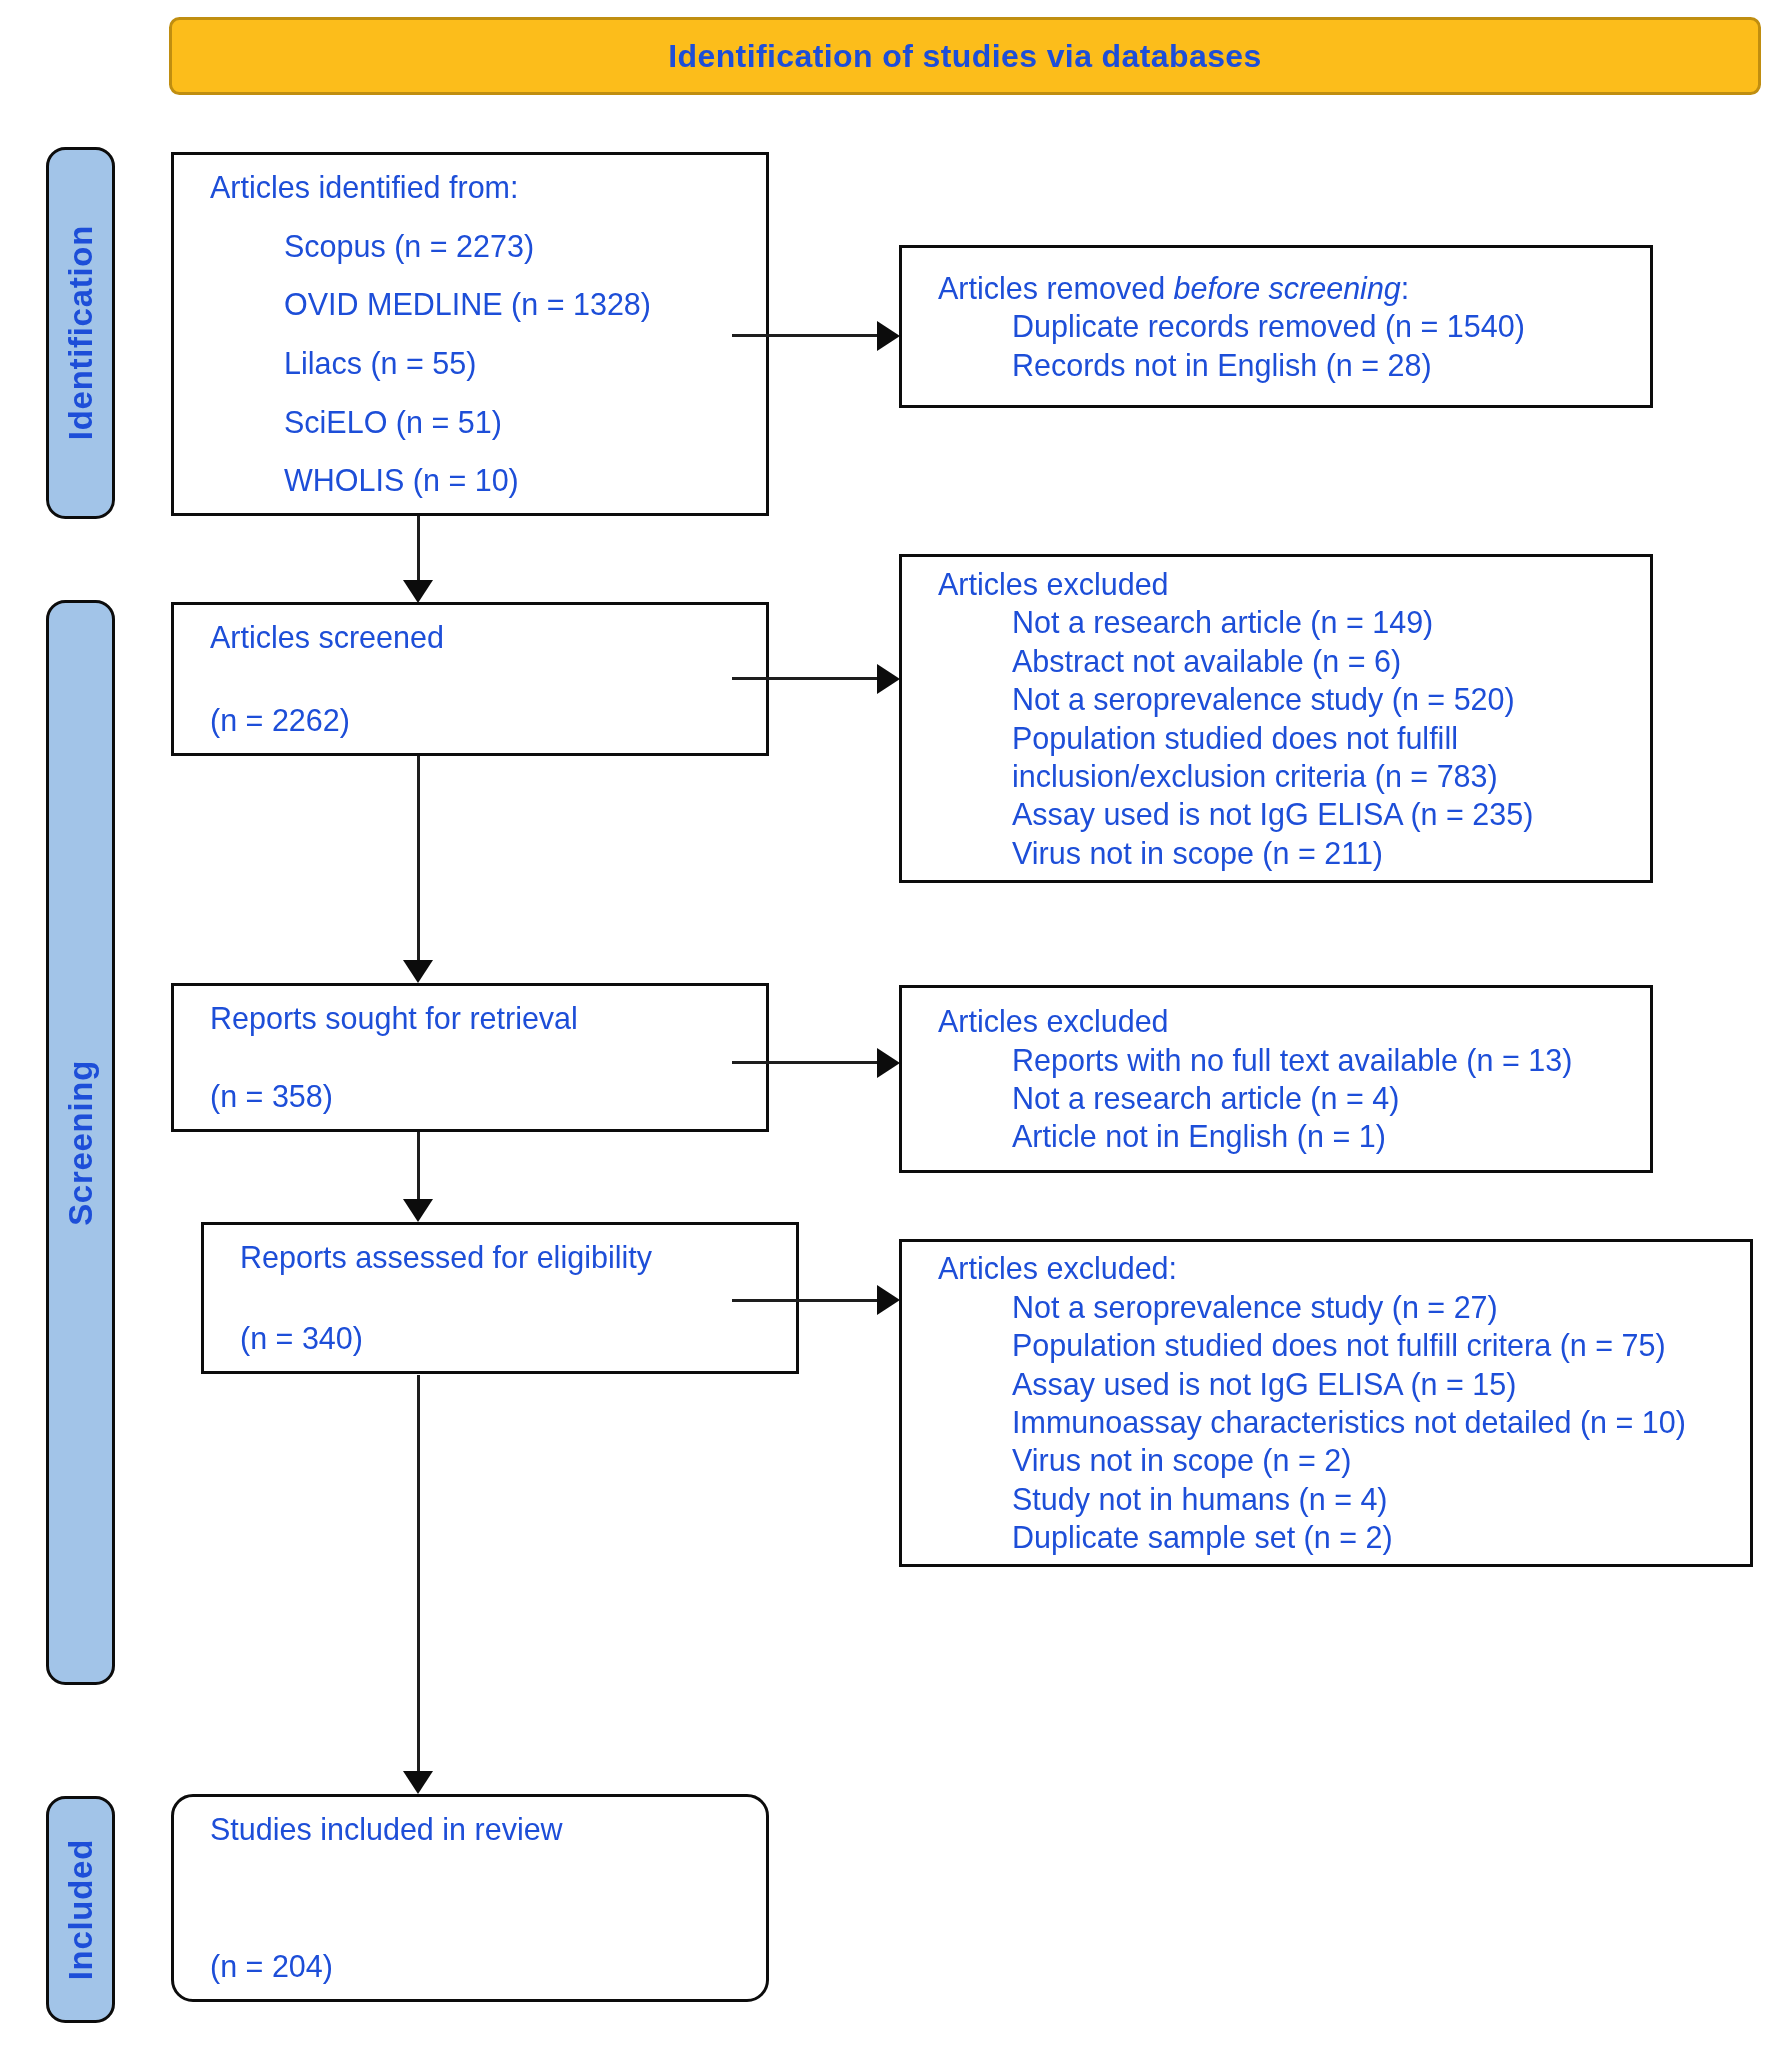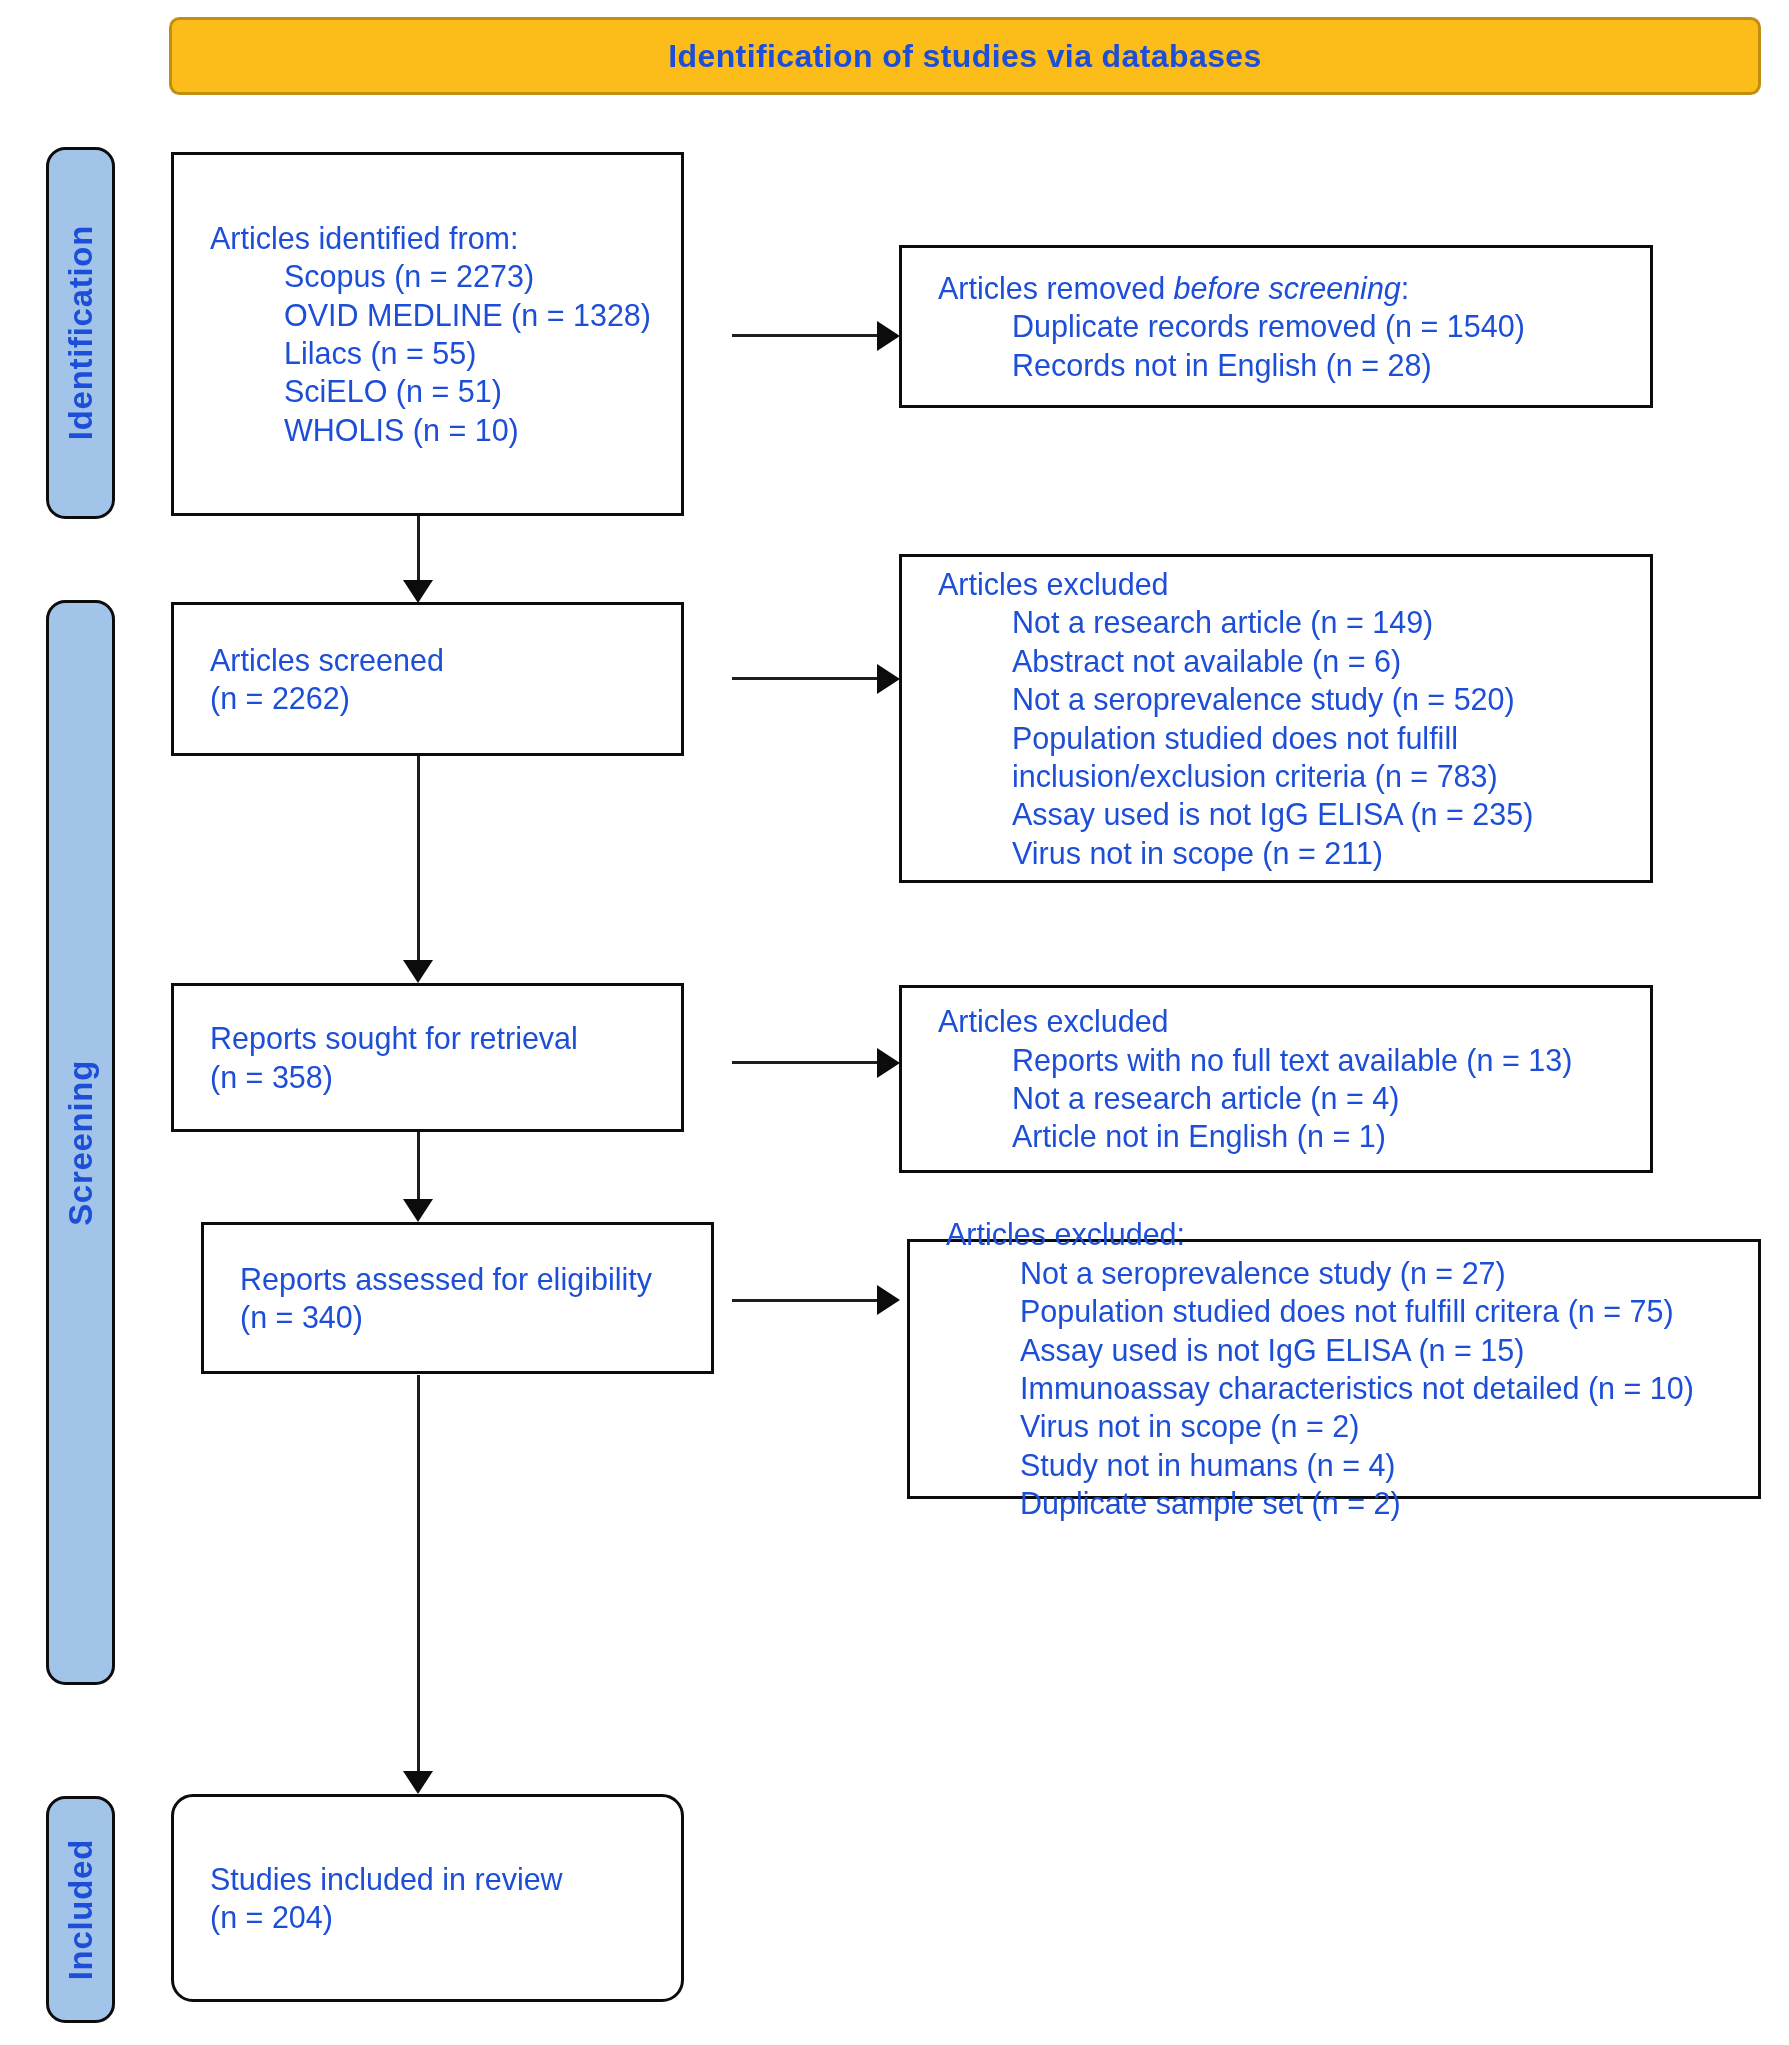--- a/index.html
+++ b/index.html
@@ -34,31 +34,31 @@
   #stage-included{top:1796px;height:227px;}
   
   .fbox{
     position:absolute;background:#fff;
     border:3.7px solid #0c0c0c;box-sizing:border-box;
     display:flex;flex-direction:column;justify-content:center;
     padding:13.4px 22px 13.4px 36px;
     font-size:30.5px;line-height:1.26;
   }
   .fbox .item{margin-left:74px;}
-  .col-left{left:171px;width:513px;}
+  .col-left{left:171px;width:598px;justify-content:space-between;}
   .col-right{left:899px;width:754px;}
   #box-identified{top:152px;height:364px;}
   #box-screened{top:602px;height:154px;}
   #box-sought{top:983px;height:149px;}
   #box-assessed{top:1222px;height:152px;margin-left:30px;}
   #box-included{top:1794px;height:208px;border-radius:22px;}
   #box-removed{top:245px;height:163px;}
   #box-excluded-screening{top:554px;height:329px;}
   #box-excluded-retrieval{top:985px;height:188px;}
-  #box-excluded-eligibility{top:1239px;height:260px;width:854px;margin-left:8px;}
+  #box-excluded-eligibility{top:1239px;height:328px;width:854px;}
   
   .vline{position:absolute;width:3px;background:#1e1e1e;left:417px;}
   .hline{position:absolute;height:3px;background:#1e1e1e;left:732px;width:146px;}
   .head-down{
     position:absolute;left:403px;width:0;height:0;
     border-left:15px solid transparent;border-right:15px solid transparent;
     border-top:23px solid #0c0c0c;
   }
   .head-right{
     position:absolute;left:877px;width:0;height:0;

